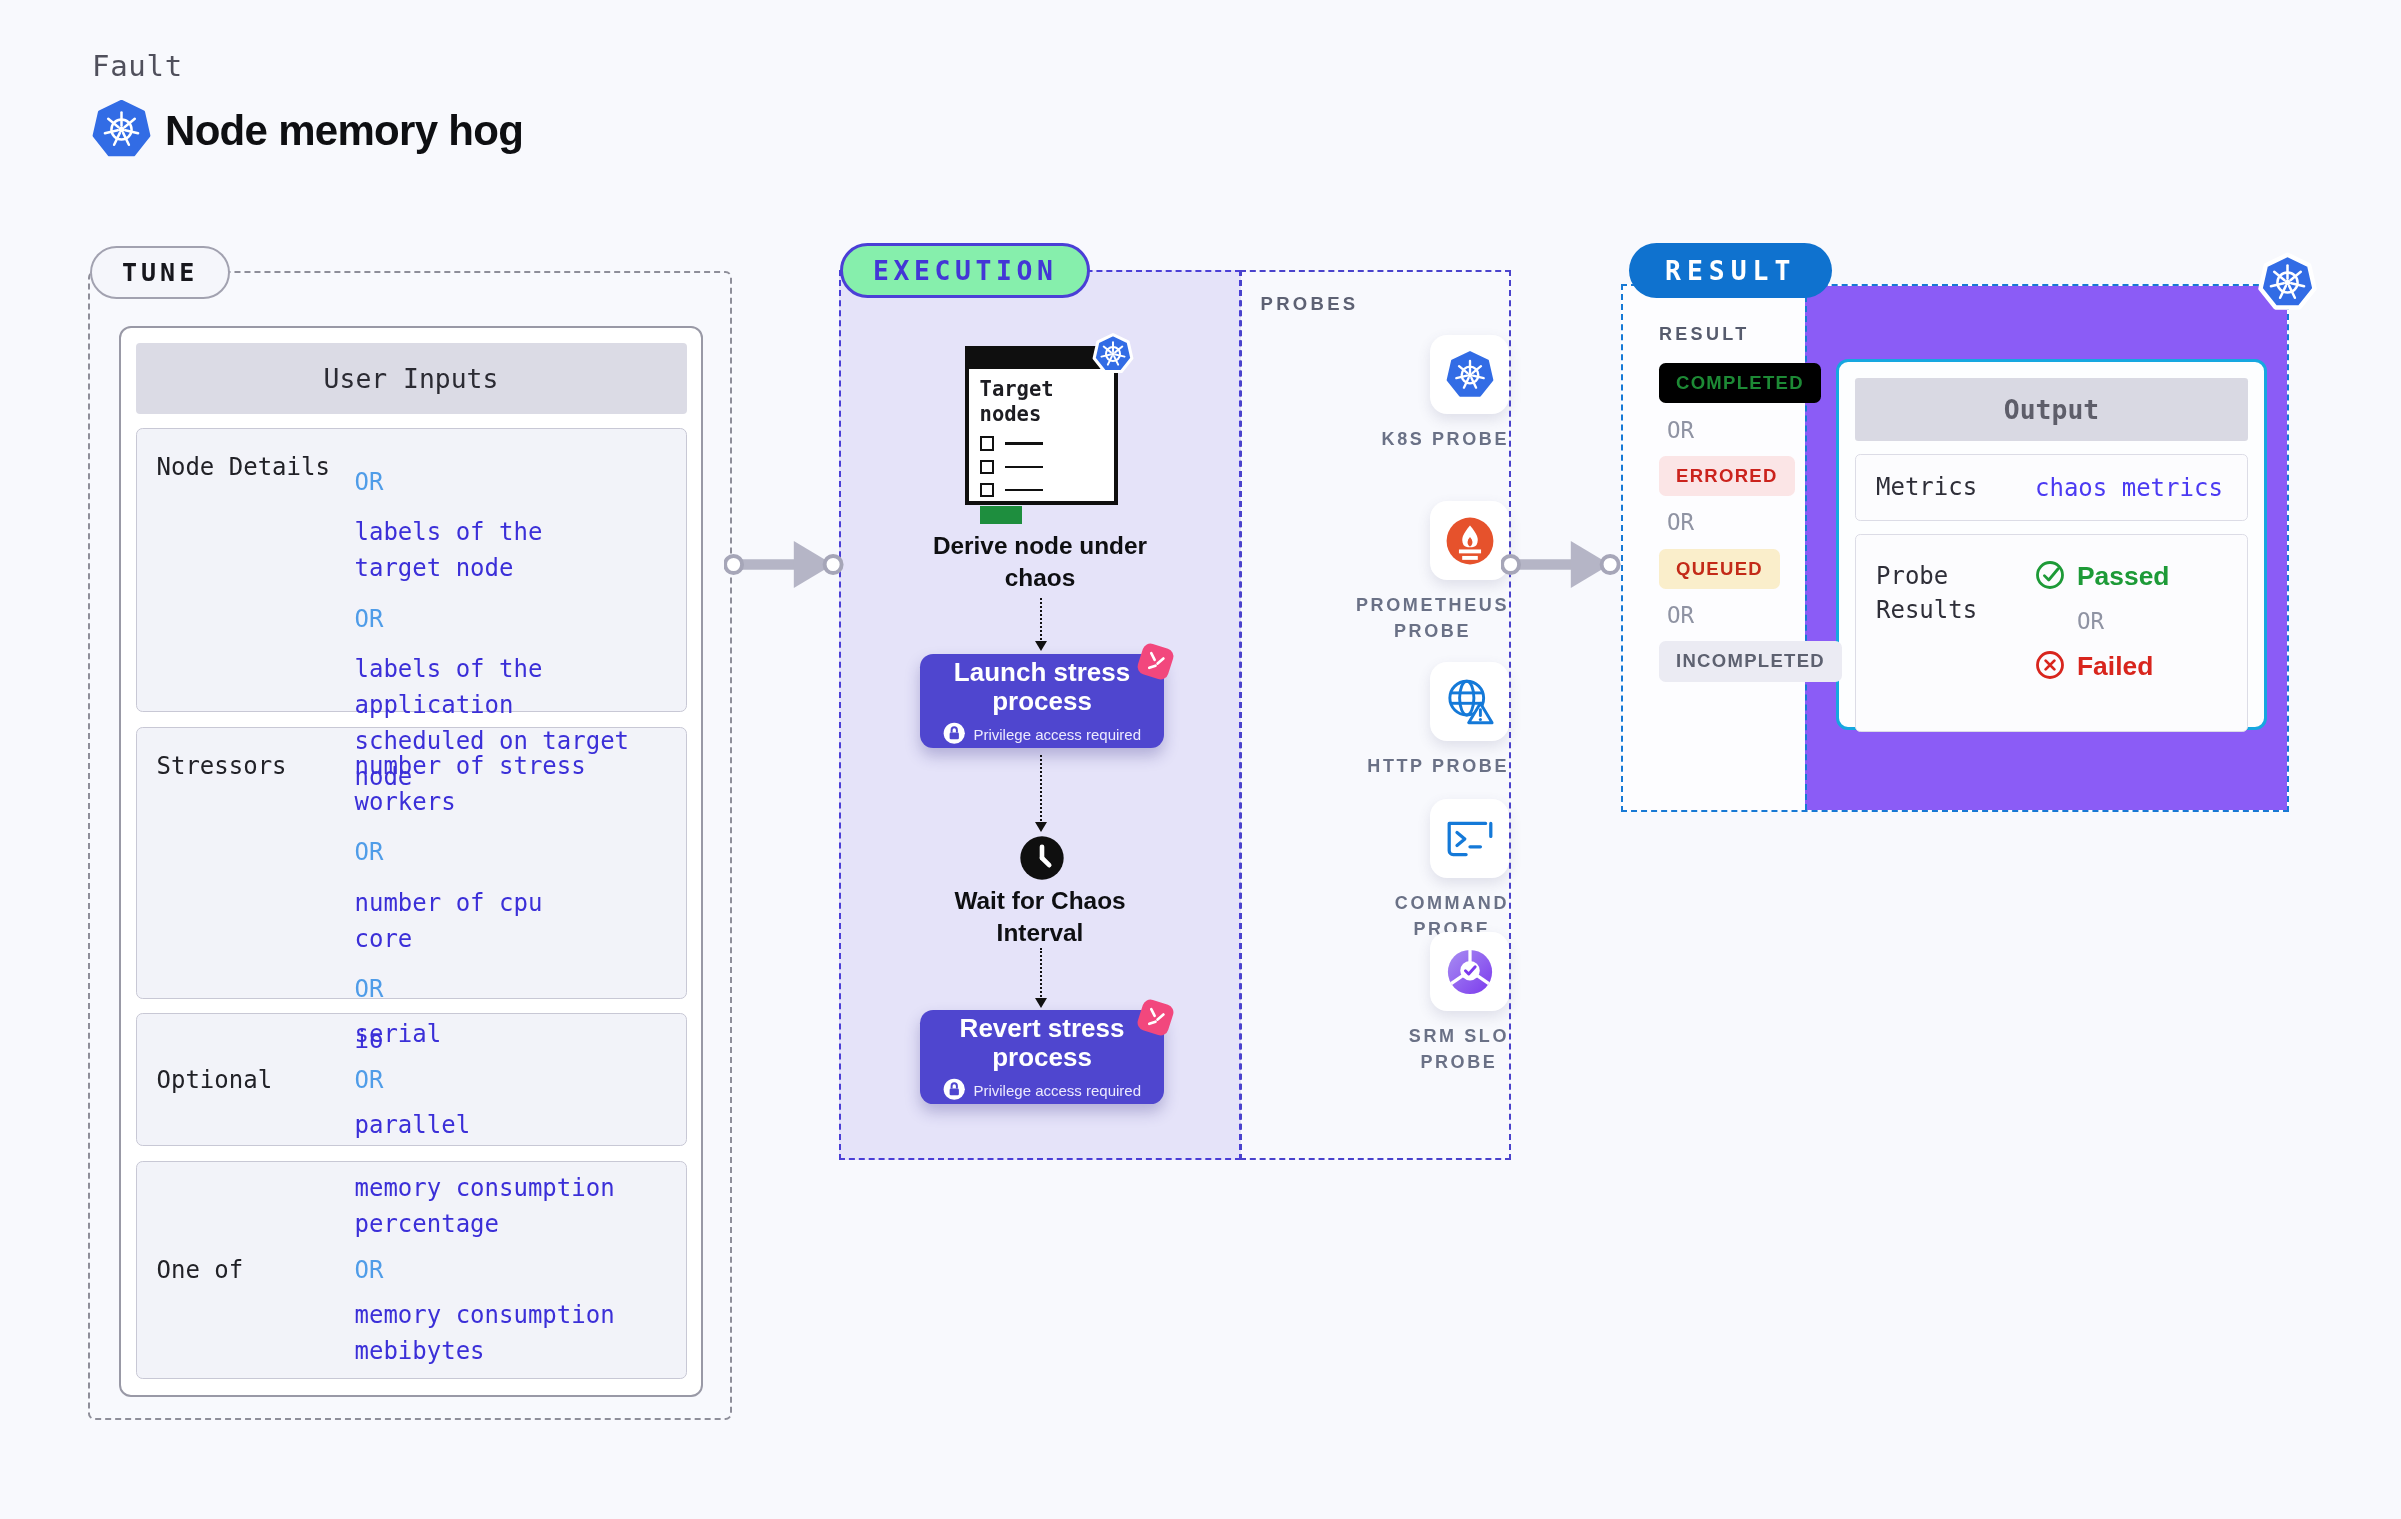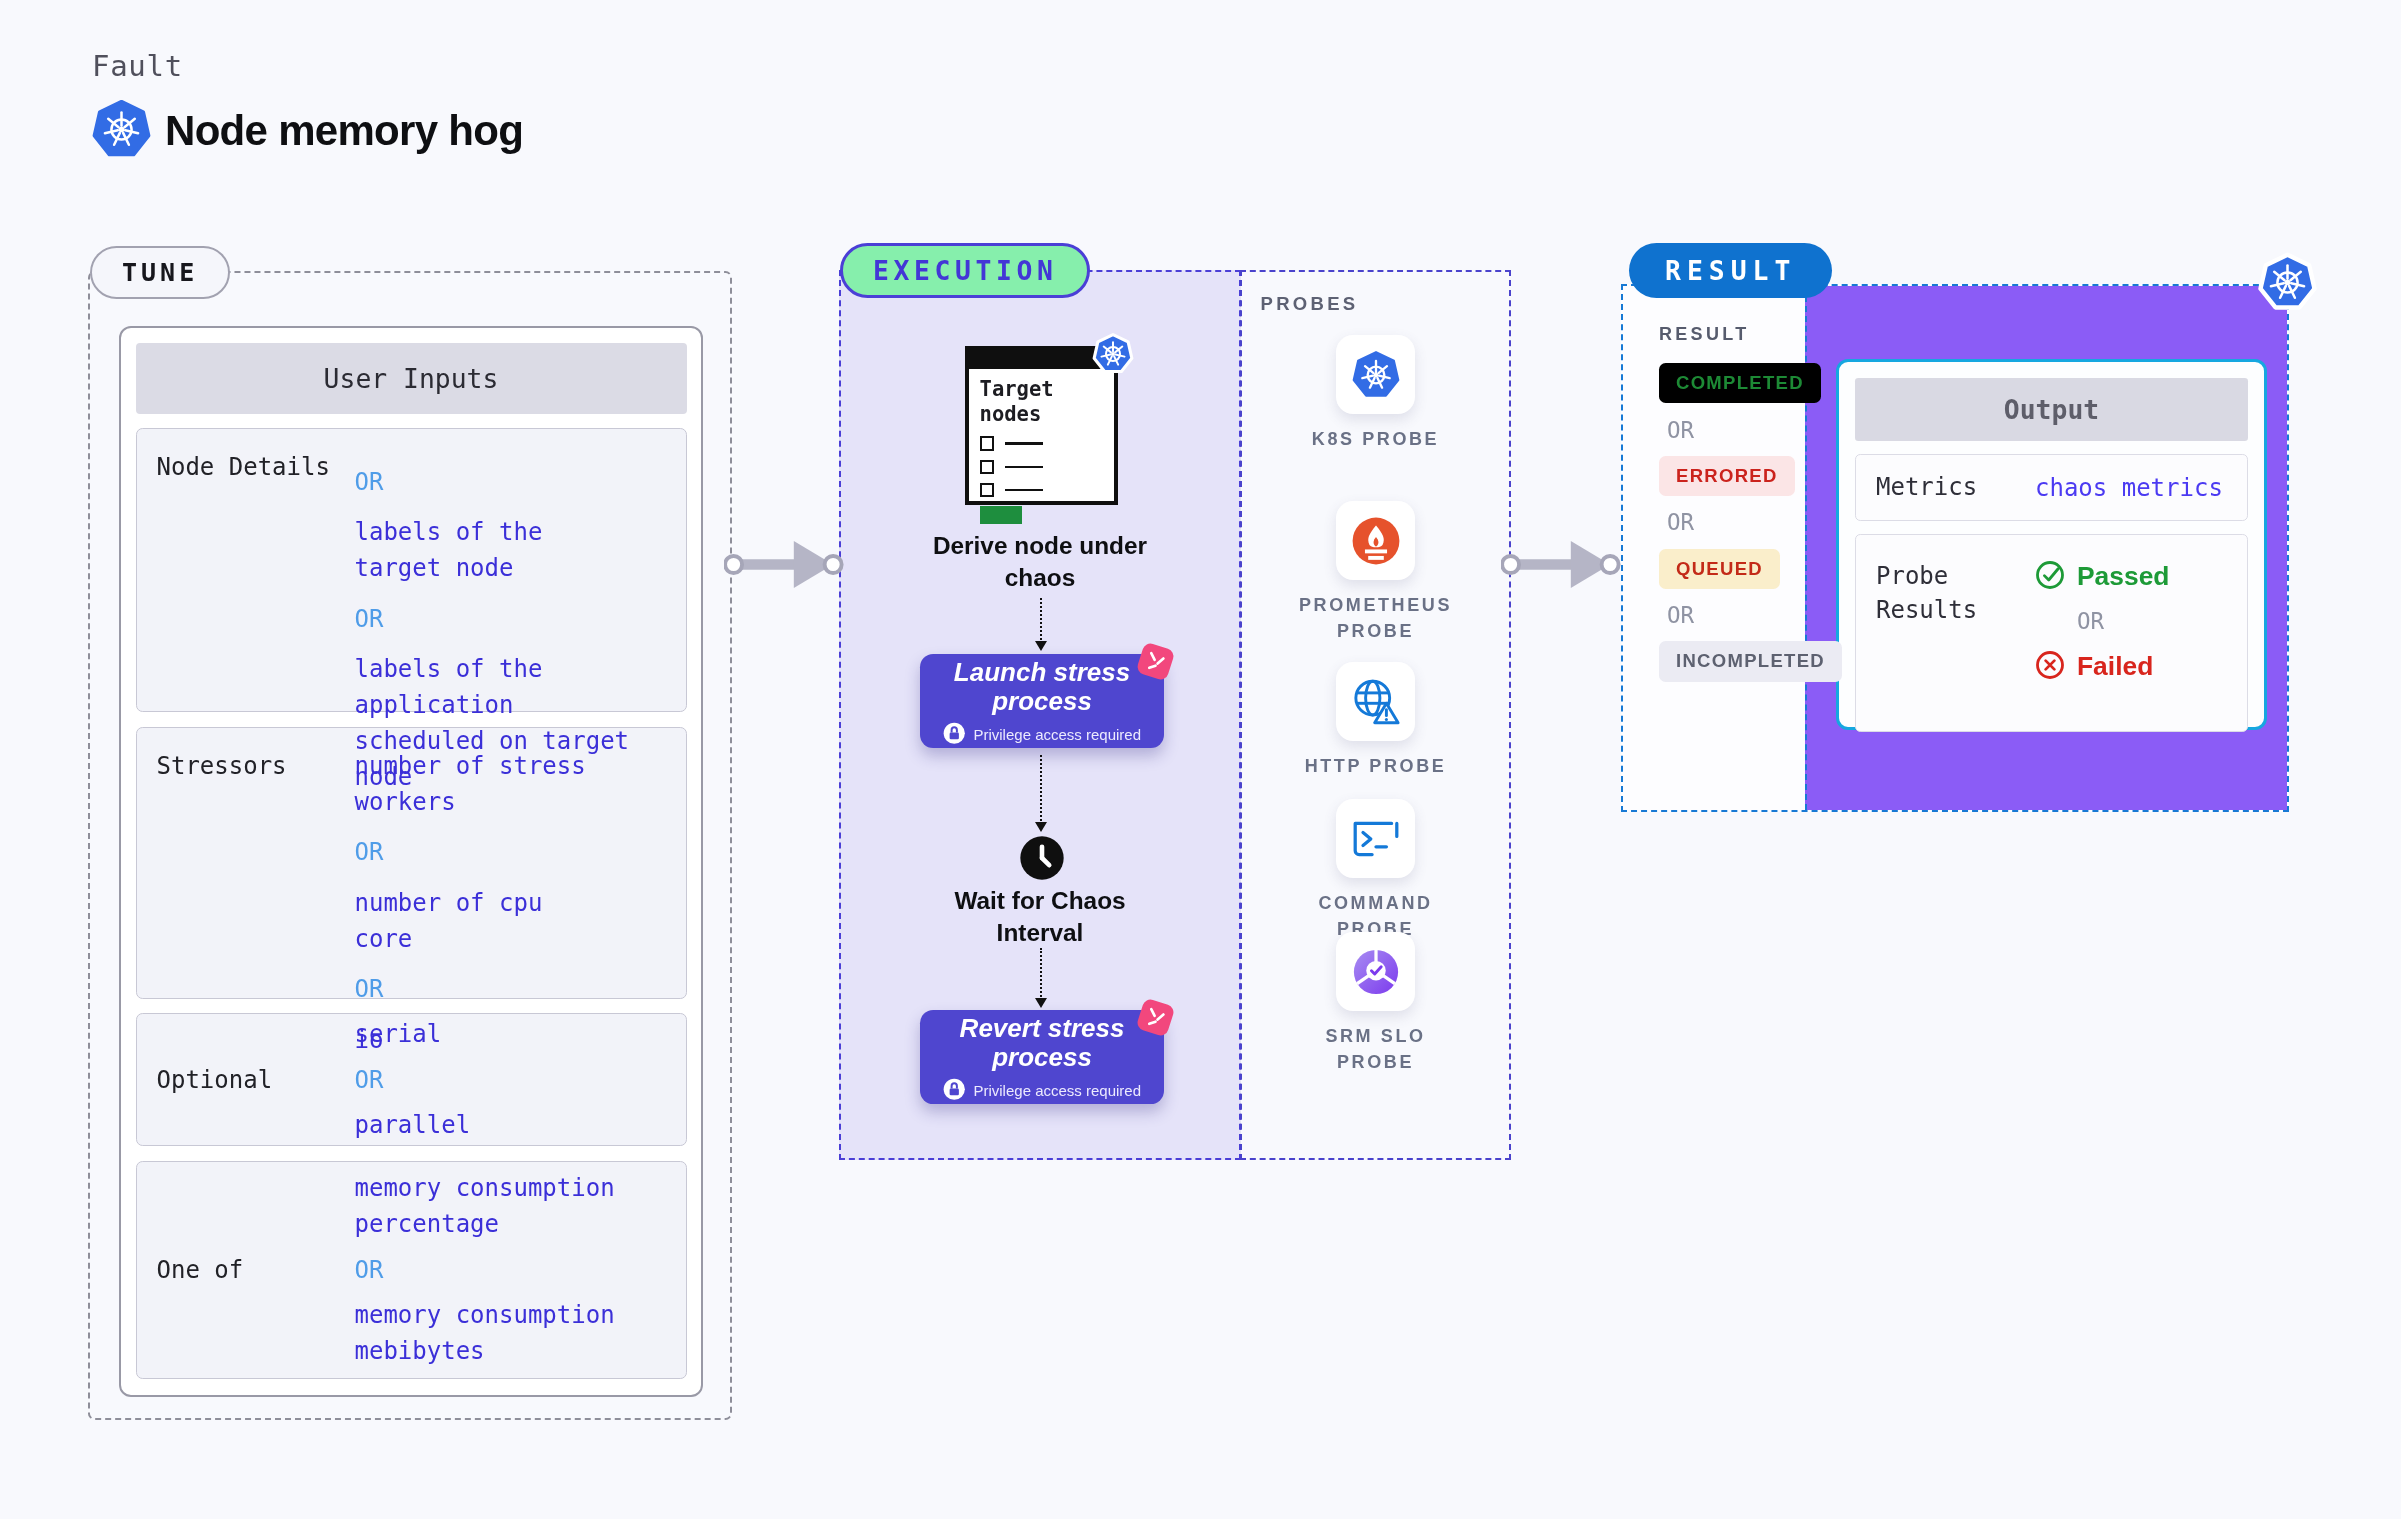--- a/index.html
+++ b/index.html
@@ -54,31 +54,31 @@
   .cap1 { top: 258px; } .cap2 { top: 613px; }
 
   .dot-arrow { position: absolute; left: 199px; width: 0; border-left: 2.6px dotted #111; }
   .dot-arrow::after { content: ""; position: absolute; bottom: -2.6px; left: -7.3px; border-left: 6.6px solid transparent; border-right: 6.6px solid transparent; border-top: 10.6px solid #111; }
   .da-a { top: 326px; height: 50px; }
   .da-b { top: 483px; height: 74px; }
   .da-c { top: 676px; height: 57px; }
 
   .proc-btn { position: absolute; left: 79px; width: 244px; height: 94px; background: #4f46cf; border-radius: 13.2px; box-shadow: 0 8px 14.5px rgba(45,40,130,.28); display: flex; flex-direction: column; align-items: center; justify-content: center; padding-top: 2.6px; }
   .btn-launch { top: 382px; } .btn-revert { top: 738px; }
-  .proc-label { color: #ffffff; font-family: "Liberation Sans", sans-serif; font-weight: bold; font-size: 26px; line-height: 1.12; text-align: center; white-space: pre-line; font-style: italic; }
+  .proc-label { color: #ffffff; font-family: "Liberation Sans", sans-serif; font-weight: bold; font-size: 26px; line-height: 1.12; text-align: center; white-space: pre-line; }
   .priv-row { display: flex; align-items: center; gap: 8px; margin-top: 5.3px; }
   .priv-text { color: #eceafe; font-family: "Liberation Sans", sans-serif; font-size: 15px; }
   .pink-badge { position: absolute; right: -12px; top: -13.2px; }
 
   .clock-wrap { position: absolute; left: 178px; top: 563px; }
 
   
   .probes-box { left: 1240px; top: 270px; width: 271px; height: 890px; border: 2.6px dashed #4a43cc; }
   .probes-title { position: absolute; left: 18.5px; top: 21px; font-family: "Liberation Sans", sans-serif; font-weight: bold; font-size: 18.5px; letter-spacing: 3.3px; color: #5d6173; }
-  .probe-item { position: absolute; left: 0; width: 100%; display: flex; flex-direction: column; align-items: center; }
+  .probe-item { position: absolute; left: 0; width: 100%; display: flex; flex-direction: column; align-items: flex-end; }
   .pi-0 { top: 63px; } .pi-1 { top: 229px; } .pi-2 { top: 390px; } .pi-3 { top: 527px; } .pi-4 { top: 660px; }
   .probe-card { width: 79px; height: 79px; background: #ffffff; border-radius: 17px; box-shadow: 0 5.3px 13.2px rgba(80,80,120,.14); display: flex; align-items: center; justify-content: center; }
   .probe-label { margin-top: 12px; font-family: "Liberation Sans", sans-serif; font-weight: bold; font-size: 18px; letter-spacing: 2.6px; color: #6a7186; text-align: center; line-height: 1.45; white-space: pre-line; }
 
   
   .result-box { left: 1621px; top: 284px; width: 668px; height: 528px; border: 2.6px dashed #1779d4; background: #fdfdff; }
   .output-area { position: absolute; left: 182px; top: 0; right: 0; bottom: 0; background: #8b5cf6; border-left: 2.6px dashed #1779d4; }
   .status-label { position: absolute; left: 36px; top: 38px; font-family: "Liberation Sans", sans-serif; font-weight: bold; font-size: 18px; letter-spacing: 3.3px; color: #565b6d; }
   .status-stack { position: absolute; left: 36px; top: 77px; }
   .status-badge { display: inline-block; padding: 9.2px 17px; border-radius: 6.6px; font-family: "Liberation Sans", sans-serif; font-weight: bold; font-size: 18.5px; letter-spacing: 1.3px; }

